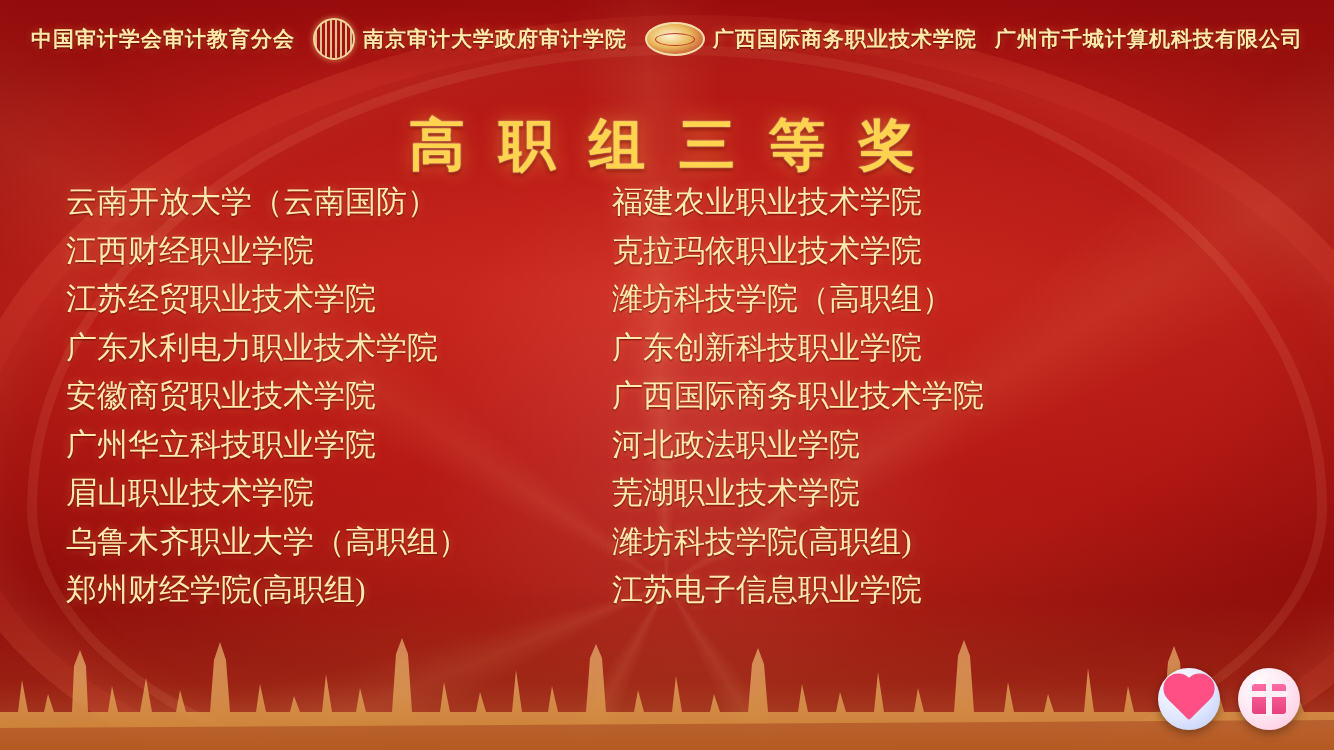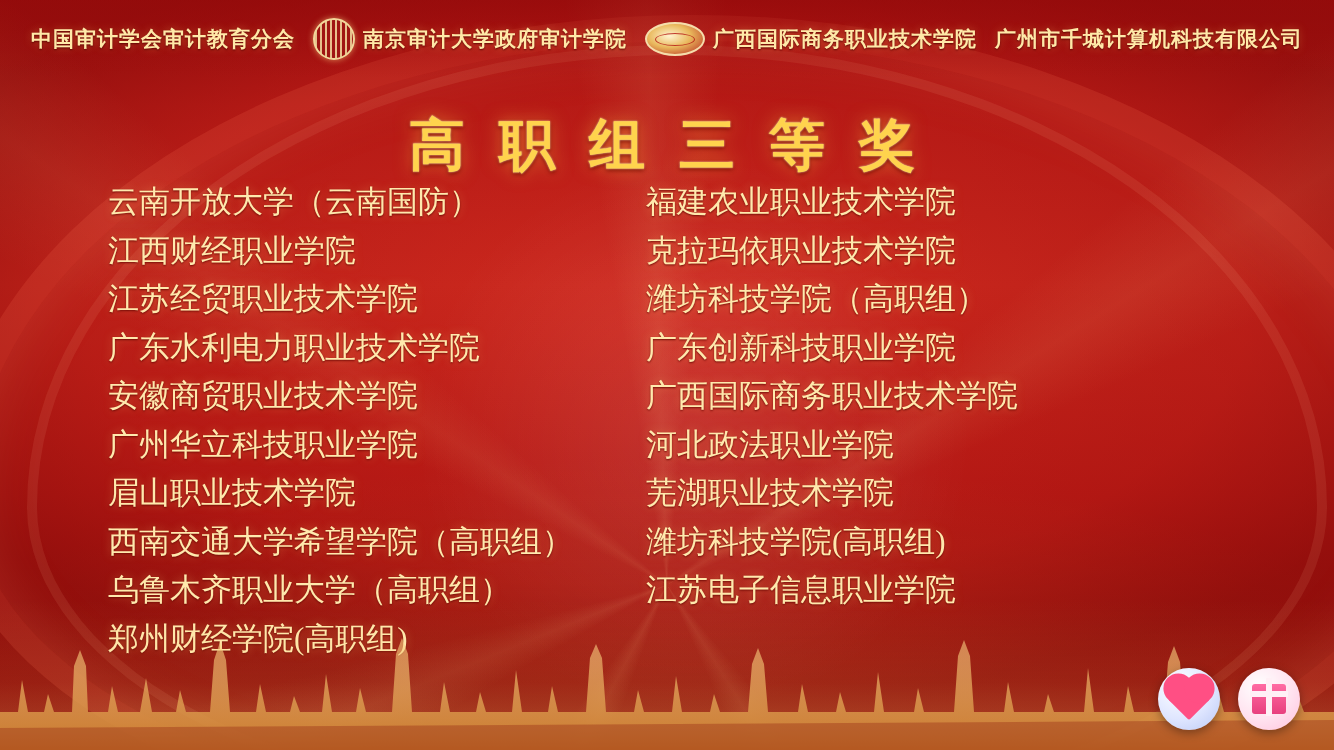--- a/index.html
+++ b/index.html
@@ -141,25 +141,25 @@
       0 0 2px #fff0b8,
       0 2px 4px rgba(120,10,0,0.95),
       0 0 18px rgba(255,190,70,0.55);
   }
   
   .list-wrap {
     position: absolute;
     top: 178px;
     left: 0;
     width: 100%;
-    padding: 0 108px;
+    padding: 0 66px;
     box-sizing: border-box;
     display: flex;
     justify-content: flex-start;
-    gap: 8px;
+    gap: 16px;
   }
   .col {
     display: flex;
     flex-direction: column;
     gap: 0;
   }
   .col.left { width: 530px; }
   .col.right { width: 560px; }
   .entry {
     font-family: "Liberation Serif", serif;
@@ -277,21 +277,20 @@
 
   <div class="list-wrap">
     <div class="col left">
       <div class="entry">云南开放大学（云南国防）</div>
       <div class="entry">江西财经职业学院</div>
       <div class="entry">江苏经贸职业技术学院</div>
       <div class="entry">广东水利电力职业技术学院</div>
       <div class="entry">安徽商贸职业技术学院</div>
       <div class="entry">广州华立科技职业学院</div>
       <div class="entry">眉山职业技术学院</div>
-      <div class="entry">西南交通大学希望学院（高职组）</div>
       <div class="entry">乌鲁木齐职业大学（高职组）</div>
       <div class="entry">郑州财经学院(高职组)</div>
     </div>
     <div class="col right">
       <div class="entry">福建农业职业技术学院</div>
       <div class="entry">克拉玛依职业技术学院</div>
       <div class="entry">潍坊科技学院（高职组）</div>
       <div class="entry">广东创新科技职业学院</div>
       <div class="entry">广西国际商务职业技术学院</div>
       <div class="entry">河北政法职业学院</div>

